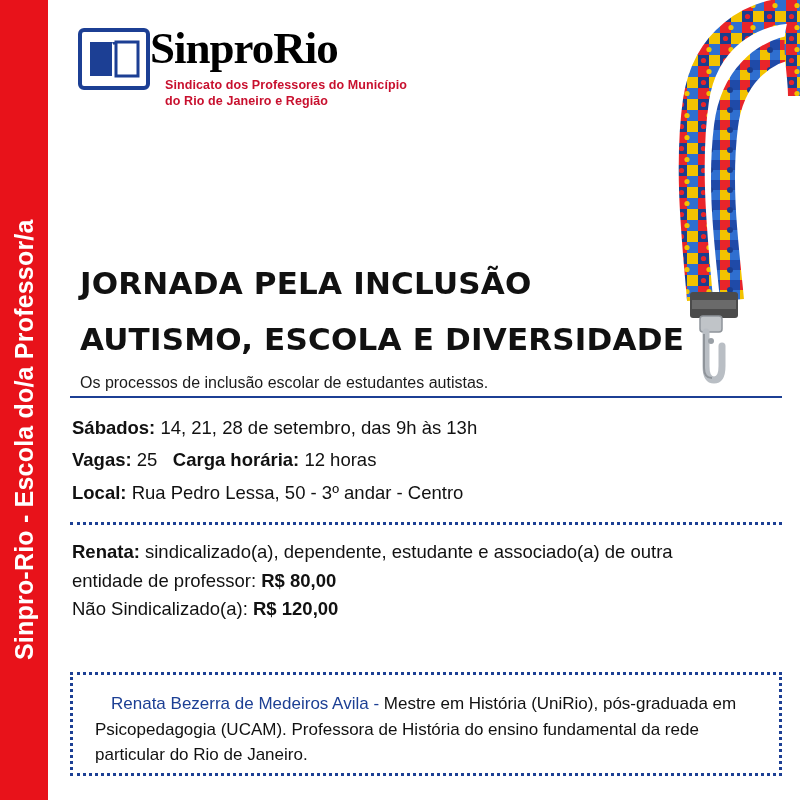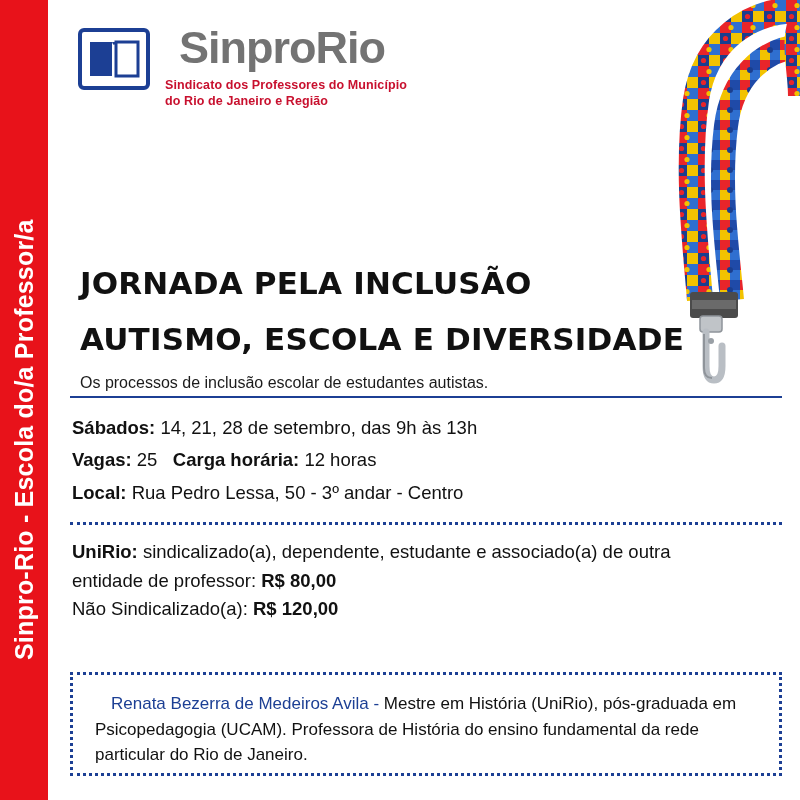--- a/index.html
+++ b/index.html
@@ -71,27 +71,27 @@
   .logo-mark {
     position: absolute;
     left: 10px;
     top: 6px;
     width: 72px;
     height: 62px;
   }
   .logo-mark svg { display: block; }
   .logo-wordmark {
     position: absolute;
-    left: 111px;
+    left: 82px;
     top: 0px;
     font-size: 45px;
     font-weight: bold;
-    color: #737373;
+    color: #000000;
     letter-spacing: -1px;
-    font-family: Liberation Sans, sans-serif;
+    font-family: Liberation Serif, serif;
   }
   .logo-sub1, .logo-sub2 {
     position: absolute;
     left: 97px;
     color: #c8102e;
     font-size: 12.5px;
     font-weight: bold;
     letter-spacing: 0.1px;
   }
   .logo-sub1 { top: 56px; }
@@ -278,21 +278,21 @@
       <div class="info-line">
         <span class="b">Local:</span>
         <span>Rua Pedro Lessa, 50 - 3º andar - Centro</span>
       </div>
     </div>
 
     <div class="dotted-divider" style="top: 522px;"></div>
 
     <div class="price-block">
       <div>
-        <span class="b">UniRio:</span>
+        <span class="b">Renata:</span>
         <span>sindicalizado(a), dependente, estudante e associado(a) de outra</span>
       </div>
       <div>
         <span>entidade de professor: </span><span class="b">R$ 80,00</span>
       </div>
       <div>
         <span>Não Sindicalizado(a): </span><span class="b">R$ 120,00</span>
       </div>
     </div>
 

